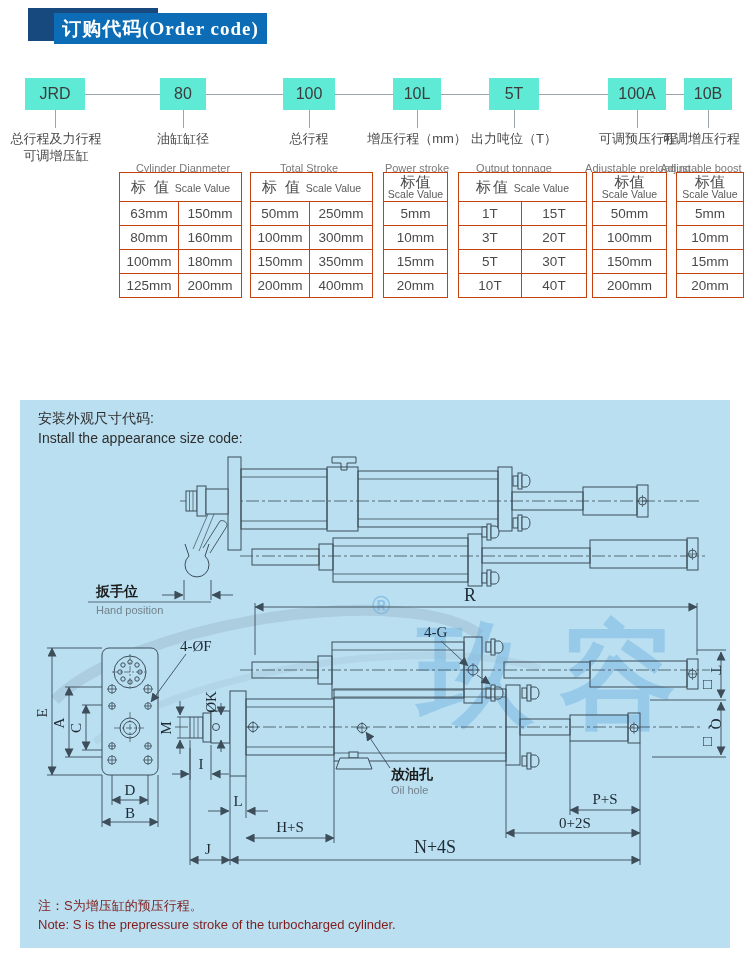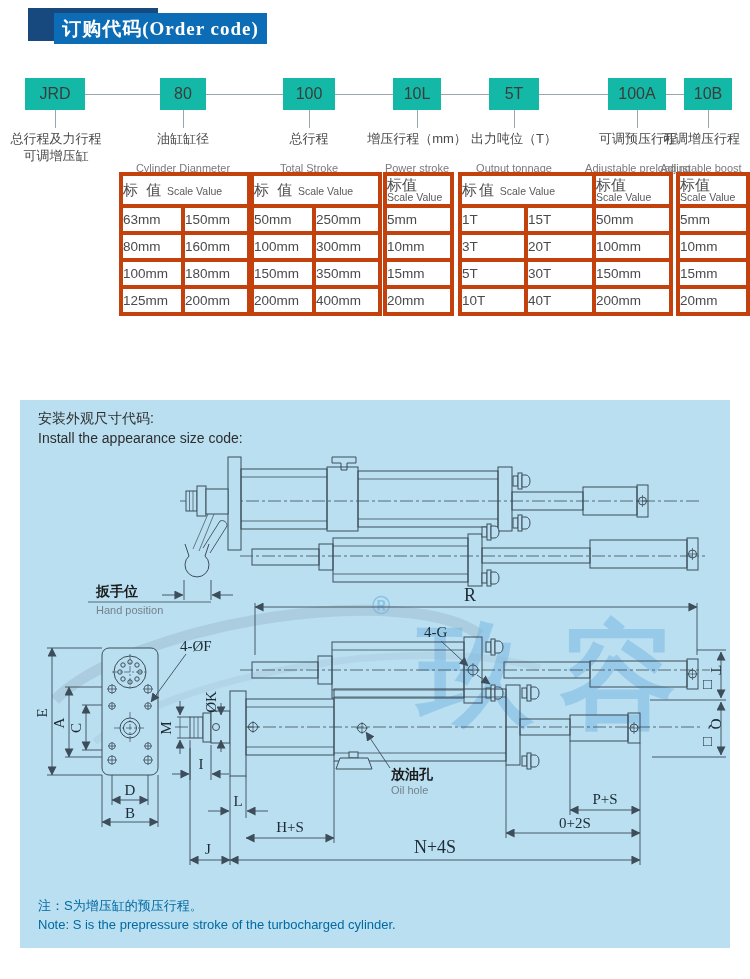--- a/index.html
+++ b/index.html
@@ -5,40 +5,40 @@
   html,body{margin:0;padding:0;background:#e8e8e8;}
   .page{position:relative;width:750px;height:979px;background:#ffffff;margin:0 auto;
         font-family:"Liberation Sans",sans-serif;overflow:hidden;padding-left:30px;}
   
   .hdr-navy{position:absolute;left:28px;top:8px;width:130px;height:33px;background:#17497e;}
   .hdr-blue{position:absolute;left:54px;top:13px;width:213px;height:31px;background:#0c6cb5;
             color:#fff;font-family:"Liberation Serif",serif;font-weight:bold;font-size:19px;
             display:flex;align-items:center;justify-content:center;letter-spacing:1px;}
   
   .code-line{position:absolute;top:94px;left:55px;width:653px;border-top:1px solid #9aa4ab;}
-  .code-box{position:absolute;top:78px;height:32px;background:#14b8a6;color:#3c3c3c;
+  .code-box{position:absolute;top:78px;height:32px;background:#5eead4;color:#3c3c3c;
             display:flex;align-items:center;justify-content:center;font-size:16px;z-index:2;}
   .drop{position:absolute;top:110px;width:1px;height:18px;background:#9aa4ab;}
   .seg-label{position:absolute;top:131px;text-align:center;color:#4a4a4a;z-index:1;}
   .seg-label .cn{font-size:13px;line-height:1.3;white-space:pre-line;}
   .seg-label .en{font-size:11px;color:#7a7a7a;line-height:1.18;margin-top:14px;}
   
   table.vtable{position:absolute;border-collapse:collapse;background:#fff;z-index:3;}
-  table.vtable td,table.vtable th{border:4px solid #c2410c;text-align:left;color:#4a4a4a;
+  table.vtable td,table.vtable th{border:1px solid #c2410c;text-align:center;color:#4a4a4a;
         font-weight:normal;font-size:13.5px;padding:0;height:23px;}
   table.vtable th{height:28px;}
   .th-cn{font-size:15px;letter-spacing:2px;}
   .th-en{font-size:10.5px;color:#5a5a5a;}
   .th-stack .th-cn{display:block;line-height:14px;letter-spacing:0;}
   .th-stack .th-en{display:block;line-height:11px;}
   
   .panel{position:absolute;left:20px;top:400px;width:710px;height:548px;background:#b9dff1;}
   .panel-heading{position:absolute;left:38px;top:409px;font-size:14px;color:#2e2e2e;
                  line-height:1.4;z-index:5;}
-  .note{position:absolute;left:38px;top:897px;font-size:13px;color:#0369a1;line-height:1.45;z-index:5;}
+  .note{position:absolute;left:38px;top:897px;font-size:13px;color:#7f1d1d;line-height:1.45;z-index:5;}
   svg.draw{position:absolute;left:0;top:0;z-index:4;pointer-events:none;}
   .dim{font-family:"Liberation Serif",serif;font-size:15px;fill:#1d2933;}
   .dimBig{font-family:"Liberation Serif",serif;font-size:18px;fill:#1d2933;}
   .cjk{font-size:14px;fill:#1a1a1a;font-weight:bold;}
   .sub{font-size:11px;fill:#74828c;}
 </style>
 </head>
 <body>
 
 <div class="page">

